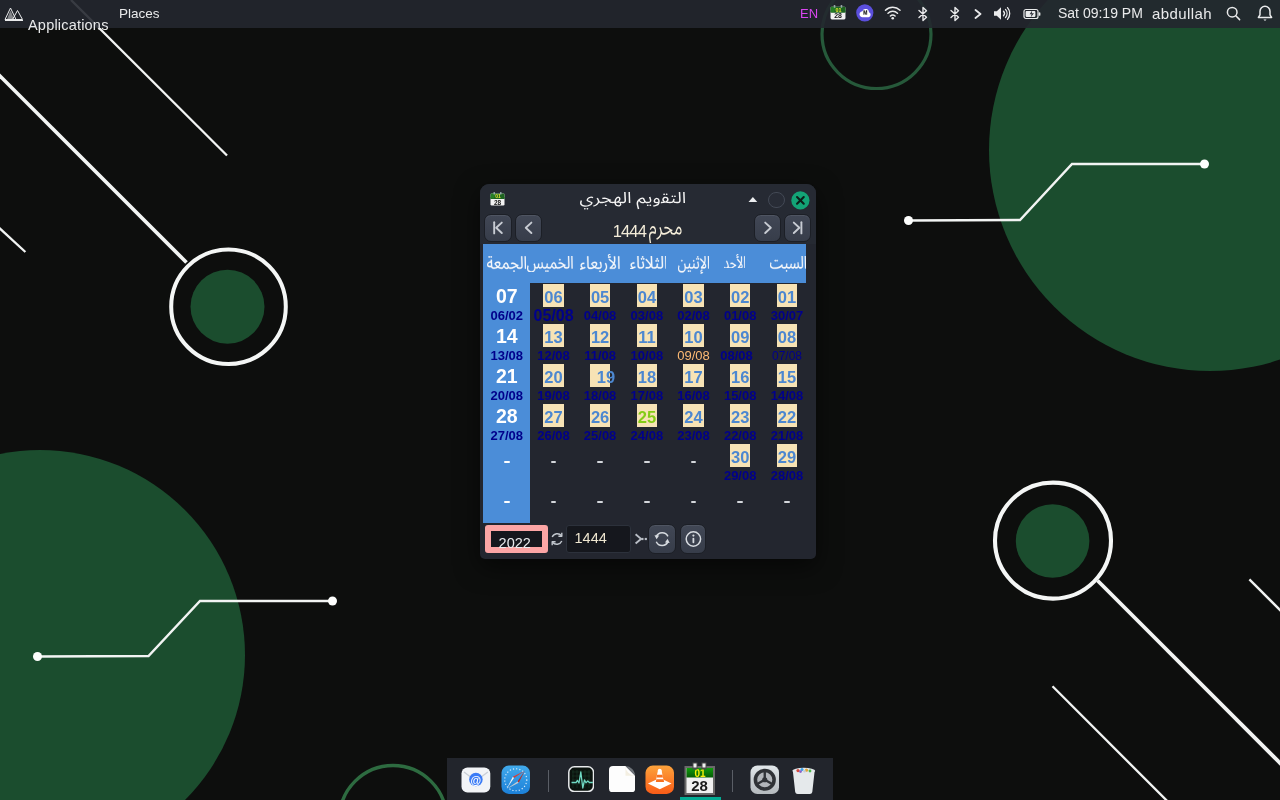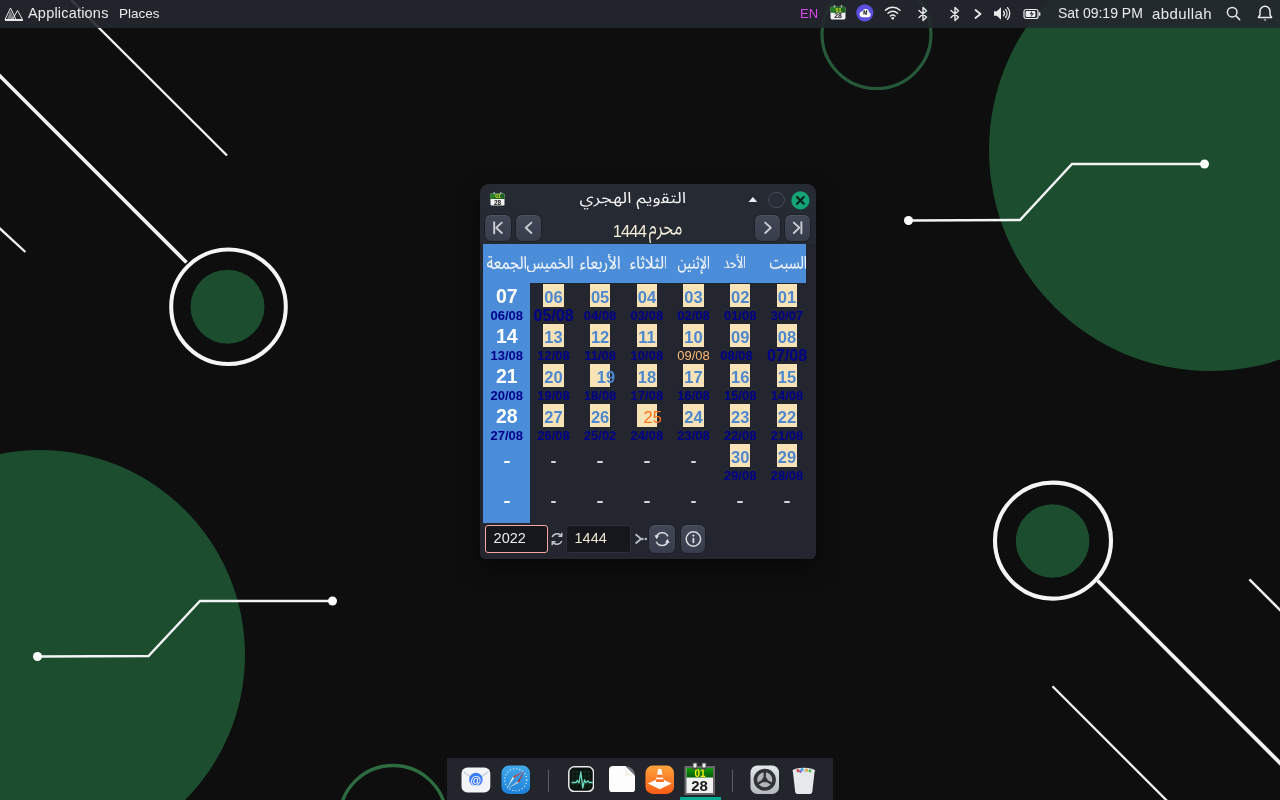--- a/index.html
+++ b/index.html
@@ -103,21 +103,21 @@
 <svg style="position:absolute;left:678.0px;top:255.9px;" width="31.2" height="17.8" viewBox="30 -716 2440 1019" preserveAspectRatio="none">
       <path d="M30 1Q30 -35 40.0 -79.0Q50 -123 72 -176L144 -148Q128 -106 120.0 -71.0Q112 -36 112 -6Q112 49 139.5 83.5Q167 118 213.5 134.0Q260 150 316 150Q384 150 430.0 135.5Q476 121 503.0 96.0Q530 71 541.5 39.5Q553 8 553 -26Q553 -70 546.5 -109.0Q540 -148 529.5 -185.5Q519 -223 507 -262L588 -284Q599 -246 605.0 -222.5Q611 -199 614.5 -185.0Q618 -171 621 -160Q632 -123 650.0 -105.5Q668 -88 691.5 -82.5Q715 -77 740 -77Q761 -77 770.5 -65.5Q780 -54 780 -38Q780 -22 766.0 -8.5Q752 5 730 5Q688 5 660.0 -9.5Q632 -24 616.5 -46.0Q601 -68 596 -92L637 -41Q634 10 617.5 58.5Q601 107 565.0 146.5Q529 186 467.5 209.0Q406 232 313 232Q256 232 205.0 218.0Q154 204 114.5 175.5Q75 147 52.5 103.5Q30 60 30 1ZM332 -398Q311 -398 296.5 -412.5Q282 -427 282 -447Q282 -467 296.5 -482.0Q311 -497 332 -497Q352 -497 366.5 -482.0Q381 -467 381 -447Q381 -427 366.5 -412.5Q352 -398 332 -398ZM730 5 740 -77Q790 -77 818.0 -84.5Q846 -92 860.5 -113.5Q875 -135 884.0 -176.0Q893 -217 906 -283L984 -268Q980 -250 975.0 -228.0Q970 -206 966.5 -184.5Q963 -163 963 -147Q963 -132 965.0 -119.0Q967 -106 980.0 -97.0Q993 -88 1024.0 -82.5Q1055 -77 1113 -77Q1134 -77 1143.5 -65.5Q1153 -54 1153 -38Q1153 -22 1139.0 -8.5Q1125 5 1103 5Q1042 5 1006.0 -1.5Q970 -8 951.5 -21.0Q933 -34 925.5 -53.5Q918 -73 914 -99L944 -97Q928 -65 909.5 -45.0Q891 -25 867.0 -14.0Q843 -3 809.5 1.0Q776 5 730 5ZM982 194Q961 194 946.5 179.5Q932 165 932 145Q932 125 946.5 110.0Q961 95 982 95Q1002 95 1016.5 110.0Q1031 125 1031 145Q1031 165 1016.5 179.5Q1002 194 982 194ZM845 194Q824 194 809.5 179.5Q795 165 795 145Q795 125 809.5 110.0Q824 95 845 95Q865 95 879.5 110.0Q894 125 894 145Q894 165 879.5 179.5Q865 194 845 194ZM1103 5 1113 -77Q1155 -77 1179.0 -84.5Q1203 -92 1215.5 -113.5Q1228 -135 1237.0 -176.0Q1246 -217 1259 -283L1337 -268Q1333 -250 1328.0 -228.0Q1323 -206 1319.5 -184.5Q1316 -163 1316 -147Q1316 -127 1325.0 -111.0Q1334 -95 1364.0 -86.0Q1394 -77 1456 -77Q1477 -77 1486.5 -65.5Q1496 -54 1496 -38Q1496 -22 1482.0 -8.5Q1468 5 1446 5Q1381 5 1344.0 -6.5Q1307 -18 1290.0 -41.5Q1273 -65 1267 -99L1297 -97Q1281 -65 1262.5 -45.0Q1244 -25 1222.0 -14.0Q1200 -3 1171.0 1.0Q1142 5 1103 5ZM1259 -386Q1238 -386 1223.5 -400.5Q1209 -415 1209 -435Q1209 -455 1223.5 -470.0Q1238 -485 1259 -485Q1279 -485 1293.5 -470.0Q1308 -455 1308 -435Q1308 -415 1293.5 -400.5Q1279 -386 1259 -386ZM1446 5 1456 -77Q1505 -77 1534.0 -83.0Q1563 -89 1576.0 -107.5Q1589 -126 1589 -163Q1589 -188 1581.0 -222.5Q1573 -257 1560.0 -296.0Q1547 -335 1532 -373L1613 -403Q1626 -371 1637.5 -330.0Q1649 -289 1657.0 -249.0Q1665 -209 1665 -179Q1665 -139 1656.5 -108.5Q1648 -78 1631.0 -56.5Q1614 -35 1587.5 -21.5Q1561 -8 1526.0 -1.5Q1491 5 1446 5ZM1576 -617Q1555 -617 1540.5 -631.5Q1526 -646 1526 -666Q1526 -686 1540.5 -701.0Q1555 -716 1576 -716Q1596 -716 1610.5 -701.0Q1625 -686 1625 -666Q1625 -646 1610.5 -631.5Q1596 -617 1576 -617ZM1508 -507Q1487 -507 1472.5 -521.5Q1458 -536 1458 -556Q1458 -576 1472.5 -591.0Q1487 -606 1508 -606Q1528 -606 1542.5 -591.0Q1557 -576 1557 -556Q1557 -536 1542.5 -521.5Q1528 -507 1508 -507ZM1644 -507Q1623 -507 1608.5 -521.5Q1594 -536 1594 -556Q1594 -576 1608.5 -591.0Q1623 -606 1644 -606Q1664 -606 1678.5 -591.0Q1693 -576 1693 -556Q1693 -536 1678.5 -521.5Q1664 -507 1644 -507ZM2113 -334Q2155 -295 2181.0 -261.0Q2207 -227 2219.5 -196.0Q2232 -165 2232 -135Q2232 -113 2224.5 -89.5Q2217 -66 2198.5 -45.5Q2180 -25 2146.5 -12.5Q2113 0 2060 0H1830V-81Q1933 -155 1993.5 -225.0Q2054 -295 2081.0 -371.0Q2108 -447 2108 -536Q2108 -558 2105.0 -589.0Q2102 -620 2098.0 -651.0Q2094 -682 2090 -704L2176 -714Q2179 -694 2182.5 -661.5Q2186 -629 2188.0 -597.0Q2190 -565 2190 -544Q2190 -496 2183.5 -450.5Q2177 -405 2163.0 -361.5Q2149 -318 2126 -277L2114 -255Q2086 -208 2045.0 -164.5Q2004 -121 1949 -82H2075Q2109 -82 2127.0 -90.5Q2145 -99 2151.5 -113.0Q2158 -127 2158 -143Q2158 -166 2135.0 -198.0Q2112 -230 2071 -269ZM2071 -269Q2014 -323 1931.0 -387.0Q1848 -451 1755 -517L1802 -583Q1907 -506 1984.0 -445.0Q2061 -384 2113 -334ZM1807 303 1795 249Q1821 243 1837.0 239.0Q1853 235 1873 230L1868 251Q1842 243 1818.5 217.0Q1795 191 1795 158Q1795 128 1809.5 107.5Q1824 87 1847.5 77.0Q1871 67 1898 67Q1909 67 1921.5 69.0Q1934 71 1945 75L1937 125Q1927 123 1918.0 121.0Q1909 119 1898 119Q1875 119 1862.0 128.5Q1849 138 1849 155Q1849 176 1862.5 191.0Q1876 206 1893.5 214.5Q1911 223 1922 223L1881 227Q1908 220 1931.5 212.5Q1955 205 1974 198L1990 249Q1966 258 1933.5 268.0Q1901 278 1868.0 287.0Q1835 296 1807 303ZM2389 0 2369 -714H2450L2470 0Z" fill="#f5f7fa" stroke="#f5f7fa" stroke-width="16"></path>
     </svg>
 <svg style="position:absolute;left:724.2px;top:253.6px;" width="21.3" height="14.9" viewBox="35 -848 1841 854" preserveAspectRatio="none">
       <path d="M215 -77Q265 -77 294.5 -87.0Q324 -97 337.5 -116.5Q351 -136 351 -162Q351 -182 340.5 -210.0Q330 -238 312.0 -272.5Q294 -307 270.5 -345.5Q247 -384 220 -424L289 -469Q328 -410 357.0 -357.5Q386 -305 406.0 -259.5Q426 -214 438 -174Q452 -130 469.5 -109.0Q487 -88 506.0 -82.5Q525 -77 541 -77Q562 -77 572.0 -65.5Q582 -54 582 -38Q582 -22 568.0 -8.5Q554 5 532 5Q499 5 467.5 -7.5Q436 -20 413.0 -48.5Q390 -77 381 -125L421 -157Q421 -117 404.0 -79.5Q387 -42 342.5 -18.0Q298 6 215 6Q179 6 145.5 0.0Q112 -6 84.0 -17.5Q56 -29 35 -45L75 -114Q95 -101 131.0 -89.0Q167 -77 215 -77ZM532 5 541 -77Q593 -77 643.0 -85.0Q693 -93 741.0 -108.0Q789 -123 833.5 -144.5Q878 -166 918 -194Q892 -217 858.0 -234.0Q824 -251 783.5 -260.5Q743 -270 698 -270Q682 -270 668.0 -269.0Q654 -268 640.0 -265.5Q626 -263 608 -259L592 -335Q619 -343 646.0 -347.5Q673 -352 698 -352Q750 -352 792.0 -339.5Q834 -327 868.5 -309.0Q903 -291 933.5 -273.0Q964 -255 993.0 -242.5Q1022 -230 1053 -230H1074L1081 -158Q1038 -158 1002.0 -146.0Q966 -134 931.5 -115.5Q897 -97 859.0 -76.5Q821 -56 775.0 -37.5Q729 -19 669.5 -7.0Q610 5 532 5ZM1519 -334Q1561 -295 1587.0 -261.0Q1613 -227 1625.5 -196.0Q1638 -165 1638 -135Q1638 -113 1630.5 -89.5Q1623 -66 1604.5 -45.5Q1586 -25 1552.5 -12.5Q1519 0 1466 0H1236V-81Q1339 -155 1399.5 -225.0Q1460 -295 1487.0 -371.0Q1514 -447 1514 -536Q1514 -558 1511.0 -589.0Q1508 -620 1504.0 -651.0Q1500 -682 1496 -704L1582 -714Q1585 -694 1588.5 -661.5Q1592 -629 1594.0 -597.0Q1596 -565 1596 -544Q1596 -496 1589.5 -450.5Q1583 -405 1569.0 -361.5Q1555 -318 1532 -277L1520 -255Q1492 -208 1451.0 -164.5Q1410 -121 1355 -82H1481Q1515 -82 1533.0 -90.5Q1551 -99 1557.5 -113.0Q1564 -127 1564 -143Q1564 -166 1541.0 -198.0Q1518 -230 1477 -269ZM1477 -269Q1420 -323 1337.0 -387.0Q1254 -451 1161 -517L1208 -583Q1313 -506 1390.0 -445.0Q1467 -384 1519 -334ZM1129 -612 1117 -666Q1143 -672 1159.0 -676.0Q1175 -680 1195 -685L1190 -664Q1164 -672 1140.5 -698.0Q1117 -724 1117 -757Q1117 -787 1131.5 -807.5Q1146 -828 1169.5 -838.0Q1193 -848 1220 -848Q1231 -848 1243.5 -846.0Q1256 -844 1267 -840L1259 -790Q1249 -792 1240.0 -794.0Q1231 -796 1220 -796Q1197 -796 1184.0 -786.5Q1171 -777 1171 -760Q1171 -739 1184.5 -724.0Q1198 -709 1215.5 -700.5Q1233 -692 1244 -692L1203 -688Q1230 -695 1253.5 -702.5Q1277 -710 1296 -717L1312 -666Q1288 -657 1255.5 -647.0Q1223 -637 1190.0 -628.0Q1157 -619 1129 -612ZM1795 0 1775 -714H1856L1876 0Z" fill="#f5f7fa" stroke="#f5f7fa" stroke-width="16"></path>
     </svg>
 <svg style="position:absolute;left:769.6px;top:255.9px;" width="36.1" height="15.8" viewBox="30 -714 2689 905" preserveAspectRatio="none">
       <path d="M390 21 416 -61Q477 -61 545.0 -68.5Q613 -76 680.5 -95.5Q748 -115 809.0 -149.0Q870 -183 916 -235L979 -198Q970 -175 967.0 -161.5Q964 -148 964 -137Q964 -122 975.0 -108.5Q986 -95 1016.5 -86.0Q1047 -77 1103 -77Q1124 -77 1133.5 -65.5Q1143 -54 1143 -38Q1143 -22 1129.0 -8.5Q1115 5 1093 5Q1029 5 980.5 -8.5Q932 -22 908.5 -51.5Q885 -81 893 -128L911 -122Q871 -86 815.5 -59.5Q760 -33 692.5 -15.0Q625 3 548.5 12.0Q472 21 390 21ZM390 21Q301 21 233.5 9.5Q166 -2 121.0 -26.0Q76 -50 53.0 -88.5Q30 -127 30 -182Q30 -207 34.0 -233.5Q38 -260 44.5 -287.0Q51 -314 58 -339L133 -320Q129 -305 124.0 -284.5Q119 -264 115.5 -243.0Q112 -222 112 -205Q112 -153 138.5 -121.5Q165 -90 231.0 -75.5Q297 -61 416 -61L436 -11ZM558 -401Q537 -401 522.5 -415.5Q508 -430 508 -450Q508 -470 522.5 -485.0Q537 -500 558 -500Q578 -500 592.5 -485.0Q607 -470 607 -450Q607 -430 592.5 -415.5Q578 -401 558 -401ZM421 -401Q400 -401 385.5 -415.5Q371 -430 371 -450Q371 -470 385.5 -485.0Q400 -500 421 -500Q441 -500 455.5 -485.0Q470 -470 470 -450Q470 -430 455.5 -415.5Q441 -401 421 -401ZM1093 5 1103 -77Q1145 -77 1169.0 -84.5Q1193 -92 1205.5 -113.5Q1218 -135 1227.0 -176.0Q1236 -217 1249 -283L1327 -268Q1323 -250 1318.0 -228.0Q1313 -206 1309.5 -184.5Q1306 -163 1306 -147Q1306 -127 1315.0 -111.0Q1324 -95 1354.0 -86.0Q1384 -77 1446 -77Q1467 -77 1476.5 -65.5Q1486 -54 1486 -38Q1486 -22 1472.0 -8.5Q1458 5 1436 5Q1371 5 1334.0 -6.5Q1297 -18 1280.0 -41.5Q1263 -65 1257 -99L1287 -97Q1271 -65 1252.5 -45.0Q1234 -25 1212.0 -14.0Q1190 -3 1161.0 1.0Q1132 5 1093 5ZM1263 191Q1242 191 1227.5 176.5Q1213 162 1213 142Q1213 122 1227.5 107.0Q1242 92 1263 92Q1283 92 1297.5 107.0Q1312 122 1312 142Q1312 162 1297.5 176.5Q1283 191 1263 191ZM1436 5 1446 -77Q1478 -77 1498.0 -81.5Q1518 -86 1531.5 -104.5Q1545 -123 1557.0 -163.0Q1569 -203 1585 -275L1660 -254Q1654 -229 1646.0 -194.0Q1638 -159 1638 -130Q1638 -114 1646.0 -102.0Q1654 -90 1673.5 -83.5Q1693 -77 1726 -77Q1756 -77 1775.0 -82.0Q1794 -87 1806.5 -106.0Q1819 -125 1829.0 -167.0Q1839 -209 1850 -282L1926 -268Q1923 -250 1919.0 -224.0Q1915 -198 1911.5 -172.5Q1908 -147 1908 -130Q1908 -116 1914.5 -103.5Q1921 -91 1940.5 -84.0Q1960 -77 1999 -77Q2049 -77 2071.5 -98.0Q2094 -119 2094 -162Q2094 -185 2093.0 -210.5Q2092 -236 2089.5 -267.5Q2087 -299 2082 -340L2155 -345Q2161 -264 2168.5 -212.0Q2176 -160 2190.5 -130.5Q2205 -101 2230.0 -89.0Q2255 -77 2296 -77Q2317 -77 2326.5 -65.5Q2336 -54 2336 -38Q2336 -22 2322.0 -8.5Q2308 5 2286 5Q2252 5 2225.5 -4.5Q2199 -14 2179.5 -30.5Q2160 -47 2147.5 -68.5Q2135 -90 2130 -114L2148 -108Q2137 -63 2113.5 -38.5Q2090 -14 2058.0 -4.5Q2026 5 1990 5Q1946 5 1918.0 -6.0Q1890 -17 1874.5 -39.5Q1859 -62 1854 -97H1888Q1869 -54 1848.0 -32.0Q1827 -10 1796.0 -2.5Q1765 5 1714 5Q1689 5 1660.5 -3.0Q1632 -11 1611.0 -34.5Q1590 -58 1586 -105L1616 -111Q1599 -60 1574.5 -35.5Q1550 -11 1516.0 -3.0Q1482 5 1436 5ZM2286 5 2295 -77Q2352 -77 2375.0 -88.0Q2398 -99 2401.5 -127.0Q2405 -155 2403 -205L2384 -714H2465L2485 -214Q2487 -161 2481.5 -120.0Q2476 -79 2455.5 -51.0Q2435 -23 2394.5 -9.0Q2354 5 2286 5ZM2638 0 2618 -714H2699L2719 0Z" fill="#f5f7fa" stroke="#f5f7fa" stroke-width="16"></path>
     </svg>
 <div class="abs" style="left:486.8px;top:286.7px;width:40px;text-align:center;font-size:19.5px;font-weight:bold;color:#fff;line-height:19px">07</div>
-<div class="abs" style="left:486.8px;top:310.3px;width:40px;text-align:center;font-size:13px;font-weight:bold;color:#00008b;line-height:12px">06/08</div>
+<div class="abs" style="left:486.8px;top:310.3px;width:40px;text-align:center;font-size:13px;font-weight:bold;color:#00008b;line-height:12px">06/02</div>
 <div class="abs" style="left:543.2px;top:283.9px;width:20.4px;height:23.4px;background:#f7e3b5"></div>
 <div class="abs" style="left:538.5px;top:288.7px;width:30px;text-align:center;font-size:16.5px;font-weight:bold;color:#4c87d0;line-height:16px">06</div>
 <div class="abs" style="left:533.5px;top:310.3px;width:40px;text-align:right;font-size:16px;font-weight:bold;color:#00008b;line-height:12px">05/08</div>
 <div class="abs" style="left:589.9px;top:283.9px;width:20.4px;height:23.4px;background:#f7e3b5"></div>
 <div class="abs" style="left:585.1px;top:288.7px;width:30px;text-align:center;font-size:16.5px;font-weight:bold;color:#4c87d0;line-height:16px">05</div>
 <div class="abs" style="left:580.1px;top:310.3px;width:40px;text-align:center;font-size:13px;font-weight:bold;color:#00008b;line-height:12px">04/08</div>
 <div class="abs" style="left:636.6px;top:283.9px;width:20.4px;height:23.4px;background:#f7e3b5"></div>
 <div class="abs" style="left:631.9px;top:288.7px;width:30px;text-align:center;font-size:16.5px;font-weight:bold;color:#4c87d0;line-height:16px">04</div>
 <div class="abs" style="left:626.9px;top:310.3px;width:40px;text-align:center;font-size:13px;font-weight:bold;color:#00008b;line-height:12px">03/08</div>
 <div class="abs" style="left:683.3px;top:283.9px;width:20.4px;height:23.4px;background:#f7e3b5"></div>
@@ -141,21 +141,21 @@
 <div class="abs" style="left:631.9px;top:328.7px;width:30px;text-align:center;font-size:16.5px;font-weight:bold;color:#4c87d0;line-height:16px">11</div>
 <div class="abs" style="left:626.9px;top:350.3px;width:40px;text-align:center;font-size:13px;font-weight:bold;color:#00008b;line-height:12px">10/08</div>
 <div class="abs" style="left:683.3px;top:323.9px;width:20.4px;height:23.4px;background:#f7e3b5"></div>
 <div class="abs" style="left:678.5px;top:328.7px;width:30px;text-align:center;font-size:16.5px;font-weight:bold;color:#4c87d0;line-height:16px">10</div>
 <div class="abs" style="left:673.5px;top:350.3px;width:40px;text-align:center;font-size:13px;font-weight:normal;color:#fdba74;line-height:12px">09/08</div>
 <div class="abs" style="left:730.0px;top:323.9px;width:20.4px;height:23.4px;background:#f7e3b5"></div>
 <div class="abs" style="left:725.2px;top:328.7px;width:30px;text-align:center;font-size:16.5px;font-weight:bold;color:#4c87d0;line-height:16px">09</div>
 <div class="abs" style="left:720.2px;top:350.3px;width:40px;font-size:13px;font-weight:bold;color:#00008b;line-height:12px">08/08</div>
 <div class="abs" style="left:776.8px;top:323.9px;width:20.4px;height:23.4px;background:#f7e3b5"></div>
 <div class="abs" style="left:772.0px;top:328.7px;width:30px;text-align:center;font-size:16.5px;font-weight:bold;color:#4c87d0;line-height:16px">08</div>
-<div class="abs" style="left:767.0px;top:350.3px;width:40px;font-size:16px;font-weight:bold;color:#00008b;line-height:12px">07/08</div>
+<div class="abs" style="left:767.0px;top:350.3px;width:40px;text-align:center;font-size:12px;font-weight:normal;color:#00008b;line-height:12px">07/08</div>
 <div class="abs" style="left:486.8px;top:366.7px;width:40px;text-align:center;font-size:19.5px;font-weight:bold;color:#fff;line-height:19px">21</div>
 <div class="abs" style="left:486.8px;top:390.3px;width:40px;text-align:center;font-size:13px;font-weight:bold;color:#00008b;line-height:12px">20/08</div>
 <div class="abs" style="left:543.2px;top:363.9px;width:20.4px;height:23.4px;background:#f7e3b5"></div>
 <div class="abs" style="left:538.5px;top:368.7px;width:30px;text-align:center;font-size:16.5px;font-weight:bold;color:#4c87d0;line-height:16px">20</div>
 <div class="abs" style="left:533.5px;top:390.3px;width:40px;text-align:center;font-size:13px;font-weight:bold;color:#00008b;line-height:12px">19/08</div>
 <div class="abs" style="left:589.9px;top:363.9px;width:20.4px;height:23.4px;background:#f7e3b5"></div>
 <div class="abs" style="left:585.1px;top:368.7px;width:30px;text-align:right;font-size:16.5px;font-weight:bold;color:#4c87d0;line-height:16px">19</div>
 <div class="abs" style="left:580.1px;top:390.3px;width:40px;text-align:center;font-size:13px;font-weight:bold;color:#00008b;line-height:12px">18/08</div>
 <div class="abs" style="left:636.6px;top:363.9px;width:20.4px;height:23.4px;background:#f7e3b5"></div>
 <div class="abs" style="left:631.9px;top:368.7px;width:30px;text-align:center;font-size:16.5px;font-weight:bold;color:#4c87d0;line-height:16px">18</div>
@@ -169,23 +169,23 @@
 <div class="abs" style="left:776.8px;top:363.9px;width:20.4px;height:23.4px;background:#f7e3b5"></div>
 <div class="abs" style="left:772.0px;top:368.7px;width:30px;text-align:center;font-size:16.5px;font-weight:bold;color:#4c87d0;line-height:16px">15</div>
 <div class="abs" style="left:767.0px;top:390.3px;width:40px;text-align:center;font-size:13px;font-weight:bold;color:#00008b;line-height:12px">14/08</div>
 <div class="abs" style="left:486.8px;top:406.7px;width:40px;text-align:center;font-size:19.5px;font-weight:bold;color:#fff;line-height:19px">28</div>
 <div class="abs" style="left:486.8px;top:430.3px;width:40px;text-align:center;font-size:13px;font-weight:bold;color:#00008b;line-height:12px">27/08</div>
 <div class="abs" style="left:543.2px;top:403.9px;width:20.4px;height:23.4px;background:#f7e3b5"></div>
 <div class="abs" style="left:538.5px;top:408.7px;width:30px;text-align:center;font-size:16.5px;font-weight:bold;color:#4c87d0;line-height:16px">27</div>
 <div class="abs" style="left:533.5px;top:430.3px;width:40px;text-align:center;font-size:13px;font-weight:bold;color:#00008b;line-height:12px">26/08</div>
 <div class="abs" style="left:589.9px;top:403.9px;width:20.4px;height:23.4px;background:#f7e3b5"></div>
 <div class="abs" style="left:585.1px;top:408.7px;width:30px;text-align:center;font-size:16.5px;font-weight:bold;color:#4c87d0;line-height:16px">26</div>
-<div class="abs" style="left:580.1px;top:430.3px;width:40px;text-align:center;font-size:13px;font-weight:bold;color:#00008b;line-height:12px">25/02</div>
+<div class="abs" style="left:580.1px;top:430.3px;width:40px;text-align:center;font-size:13px;font-weight:bold;color:#00008b;line-height:12px">25/08</div>
 <div class="abs" style="left:636.6px;top:403.9px;width:20.4px;height:23.4px;background:#f7e3b5"></div>
-<div class="abs" style="left:631.9px;top:408.7px;width:30px;text-align:right;font-size:16.5px;font-weight:normal;color:#f97316;line-height:16px">25</div>
+<div class="abs" style="left:631.9px;top:408.7px;width:30px;text-align:center;font-size:16.5px;font-weight:bold;color:#84cc16;line-height:16px">25</div>
 <div class="abs" style="left:626.9px;top:430.3px;width:40px;text-align:center;font-size:13px;font-weight:bold;color:#00008b;line-height:12px">24/08</div>
 <div class="abs" style="left:683.3px;top:403.9px;width:20.4px;height:23.4px;background:#f7e3b5"></div>
 <div class="abs" style="left:678.5px;top:408.7px;width:30px;text-align:center;font-size:16.5px;font-weight:bold;color:#4c87d0;line-height:16px">24</div>
 <div class="abs" style="left:673.5px;top:430.3px;width:40px;text-align:center;font-size:13px;font-weight:bold;color:#00008b;line-height:12px">23/08</div>
 <div class="abs" style="left:730.0px;top:403.9px;width:20.4px;height:23.4px;background:#f7e3b5"></div>
 <div class="abs" style="left:725.2px;top:408.7px;width:30px;text-align:center;font-size:16.5px;font-weight:bold;color:#4c87d0;line-height:16px">23</div>
 <div class="abs" style="left:720.2px;top:430.3px;width:40px;text-align:center;font-size:13px;font-weight:bold;color:#00008b;line-height:12px">22/08</div>
 <div class="abs" style="left:776.8px;top:403.9px;width:20.4px;height:23.4px;background:#f7e3b5"></div>
 <div class="abs" style="left:772.0px;top:408.7px;width:30px;text-align:center;font-size:16.5px;font-weight:bold;color:#4c87d0;line-height:16px">22</div>
 <div class="abs" style="left:767.0px;top:430.3px;width:40px;text-align:center;font-size:13px;font-weight:bold;color:#00008b;line-height:12px">21/08</div>
@@ -200,21 +200,21 @@
 <div class="abs" style="left:776.8px;top:443.9px;width:20.4px;height:23.4px;background:#f7e3b5"></div>
 <div class="abs" style="left:772.0px;top:448.7px;width:30px;text-align:center;font-size:16.5px;font-weight:bold;color:#4c87d0;line-height:16px">29</div>
 <div class="abs" style="left:767.0px;top:470.3px;width:40px;text-align:center;font-size:13px;font-weight:bold;color:#00008b;line-height:12px">28/08</div>
 <div class="abs" style="left:503.9px;top:500.9px;width:5.8px;height:2px;border-radius:1px;background:#ffffff"></div>
 <div class="abs" style="left:550.6px;top:500.9px;width:5.8px;height:2px;border-radius:1px;background:#d4d7dc"></div>
 <div class="abs" style="left:597.2px;top:500.9px;width:5.8px;height:2px;border-radius:1px;background:#d4d7dc"></div>
 <div class="abs" style="left:644.0px;top:500.9px;width:5.8px;height:2px;border-radius:1px;background:#d4d7dc"></div>
 <div class="abs" style="left:690.6px;top:500.9px;width:5.8px;height:2px;border-radius:1px;background:#d4d7dc"></div>
 <div class="abs" style="left:737.4px;top:500.9px;width:5.8px;height:2px;border-radius:1px;background:#d4d7dc"></div>
 <div class="abs" style="left:784.1px;top:500.9px;width:5.8px;height:2px;border-radius:1px;background:#d4d7dc"></div>
-<div class="abs" style="left:484.6px;top:525.2px;width:63.9px;height:27.4px;background:#15171d;border:1px solid #fca5a5;border-radius:3px;color:#e9ebee;font-size:14.5px;line-height:25px;padding-left:8px">2022</div>
+<div class="abs" style="left:484.6px;top:525.2px;width:63.9px;height:27.4px;background:#15171d;border:6px solid #fca5a5;border-radius:3px;color:#e9ebee;font-size:14.5px;line-height:25px;padding-left:8px">2022</div>
 <div class="abs" style="left:565.5px;top:525.2px;width:65.2px;height:27.4px;background:#15171d;border:1px solid #2c313b;border-radius:3px;color:#e9ebee;font-size:14.5px;line-height:25px;padding-left:8px;color:#eee6d0">1444</div>
 <svg class="abs" style="left:550px;top:532px" width="14" height="14" viewBox="0 0 14 14">
 <g stroke="#c3c8cf" stroke-width="1.4" fill="none">
         <path d="M2.2 5 a5.5 5.5 0 0 1 9.3-1.3"></path>
         <path d="M11.8 0.8 v3.4 h-3.4" stroke-linejoin="round"></path>
 <path d="M11.8 9 a5.5 5.5 0 0 1 -9.3 1.3"></path>
         <path d="M2.2 13.2 v-3.4 h3.4" stroke-linejoin="round"></path>
       </g>
     </svg>
 <svg class="abs" style="left:634px;top:533px" width="16" height="13" viewBox="0 0 16 13">
@@ -239,21 +239,21 @@
     </svg>
 <div class="abs" style="left:0;top:0;width:1280px;height:27.5px;background:rgba(36,39,47,0.9)"></div>
 <svg class="abs" style="left:4px;top:7px" width="20" height="14" viewBox="0 0 20 14">
 <g stroke="#e9eaeb" stroke-width="1" fill="none">
 <path d="M6.5 1 L12 12.5 H1 Z"></path>
         <path d="M13.5 3.5 L18.5 12.5 H8.5 Z"></path>
         <path d="M1 13.5 H19"></path>
 <path d="M6.5 4.5 L9.5 12.5 H3.5 Z" fill="#e9eaeb" opacity=".5"></path>
       </g>
     </svg>
-<div class="abs" style="left:28px;top:0;font-size:13.5px;color:#e9eaeb;line-height:27px;font-size:14.5px;letter-spacing:.2px">Applications</div>
+<div class="abs" style="left:28px;top:12px;font-size:13.5px;color:#e9eaeb;line-height:27px;font-size:14.5px;letter-spacing:.2px">Applications</div>
 <div class="abs" style="left:119px;top:0;font-size:13.5px;color:#e9eaeb;line-height:27px">Places</div>
 <div class="abs" style="left:800px;top:0;font-size:13px;color:#d946ef;line-height:27px">EN</div>
 <svg class="abs" style="left:830px;top:5px" width="16" height="15" viewBox="0 0 30 28">
 <rect x="1" y="3" width="28" height="24" rx="2.5" fill="#f2f2f2"></rect>
 <rect x="1" y="3" width="28" height="11" rx="2.5" fill="#1d6420"></rect>
 <rect x="1" y="10" width="28" height="4" fill="#1d6420"></rect>
 <path d="M2 3 L12 3 L7.5 13 L1 13 Z" fill="#2f9e2f" opacity=".45"></path>
 <text x="16" y="12.5" font-family="Liberation Sans" font-size="10" font-weight="bold" fill="#e8e833" text-anchor="middle">01</text>
 <text x="15" y="25" font-family="Liberation Sans" font-size="13" font-weight="bold" fill="#111" text-anchor="middle">28</text>
 <rect x="7" y="0" width="3" height="5" rx="1" fill="#9aa"></rect>

